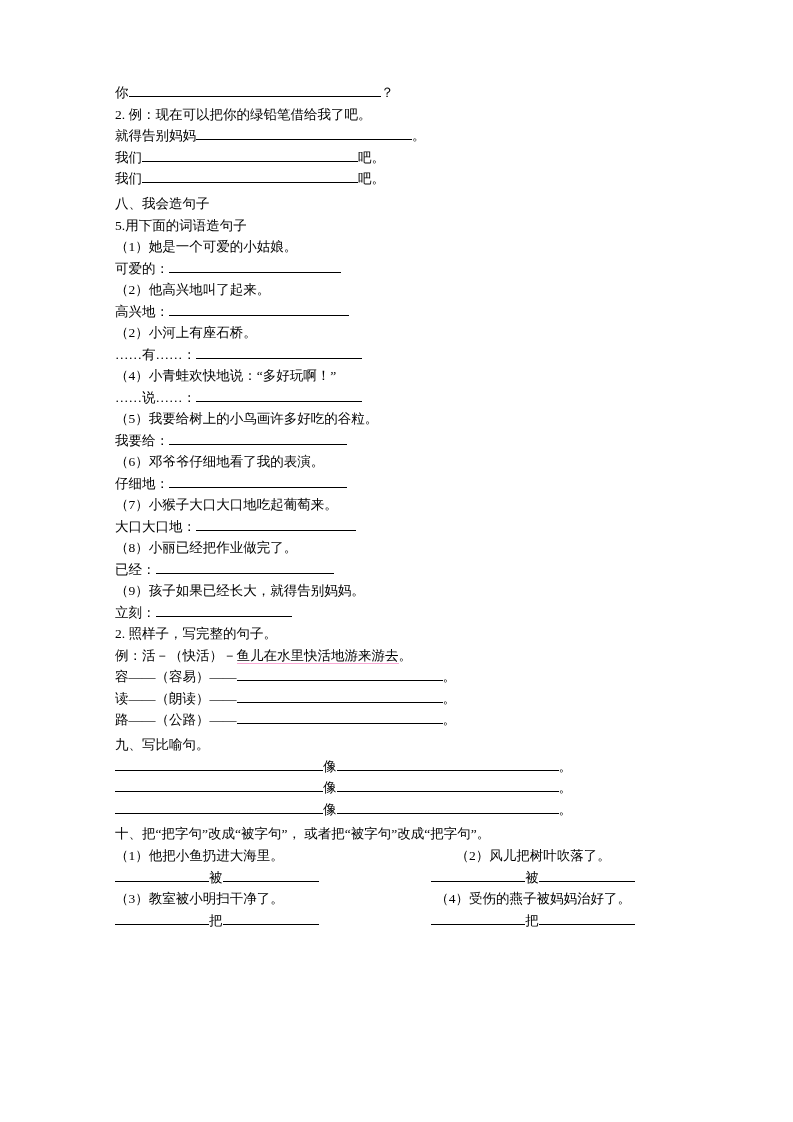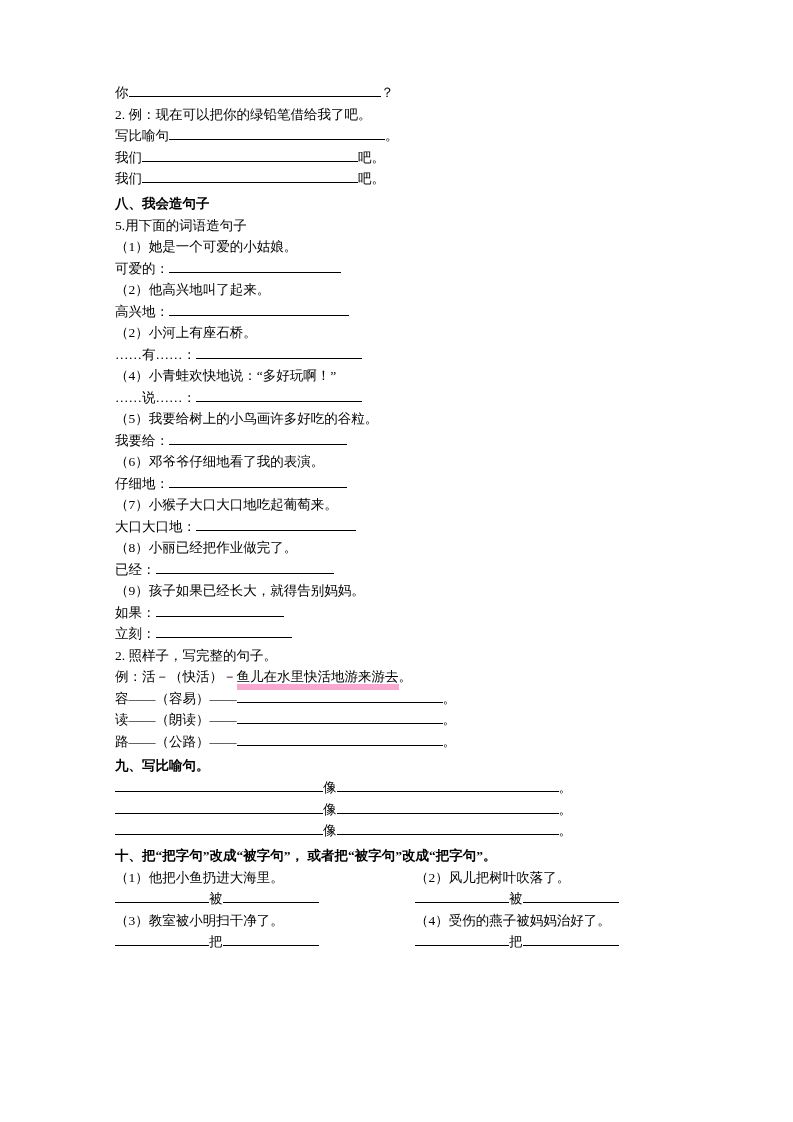--- a/index.html
+++ b/index.html
@@ -19,55 +19,54 @@
     width: 793px;
     height: 1122px;
     box-sizing: border-box;
     padding: 82px 78px 40px 115px;
   }
   .line {
     line-height: 21.5px;
     white-space: nowrap;
   }
   .heading {
-    font-weight: bold;
+    font-weight: normal;
     line-height: 23px;
     margin-top: 2px;
   }
   .u {
     display: inline-block;
     border-bottom: 1px solid #000;
     vertical-align: baseline;
     height: 14px;
   }
   .two-col {
     display: flex;
     white-space: nowrap;
     line-height: 21.5px;
-    gap: 32px;
   }
   .col-a { width: 268px; }
-  .col-b { width: 300px; }
+  .col-b { width: 300px; text-align: center; }
   .strike-under {
-    border-bottom: 6px solid #f9a8d4;
+    border-bottom: 1px solid #f9a8d4;
   }
 </style>
 </head>
 <body>
 
 <div class="page">
 
   <div class="line">
     <span>你</span><span class="u" style="width:252px;"></span><span>？</span>
   </div>
 
   <div class="line">2. 例：现在可以把你的绿铅笔借给我了吧。</div>
 
   <div class="line">
-    <span>写比喻句</span><span class="u" style="width:216px;"></span><span>。</span>
+    <span>就得告别妈妈</span><span class="u" style="width:216px;"></span><span>。</span>
   </div>
 
   <div class="line">
     <span>我们</span><span class="u" style="width:216px;"></span><span>吧。</span>
   </div>
 
   <div class="line">
     <span>我们</span><span class="u" style="width:216px;"></span><span>吧。</span>
   </div>
 
@@ -92,21 +91,20 @@
   <div class="line"><span>（6）邓爷爷仔细地看了我的表演。</span></div>
   <div class="line"><span>仔细地：</span><span class="u" style="width:178px;"></span></div>
 
   <div class="line"><span>（7）小猴子大口大口地吃起葡萄来。</span></div>
   <div class="line"><span>大口大口地：</span><span class="u" style="width:160px;"></span></div>
 
   <div class="line"><span>（8）小丽已经把作业做完了。</span></div>
   <div class="line"><span>已经：</span><span class="u" style="width:178px;"></span></div>
 
   <div class="line"><span>（9）孩子如果已经长大，就得告别妈妈。</span></div>
-  <div class="line"><span>如果：</span><span class="u" style="width:128px;"></span></div>
 
   <div class="line"><span>立刻：</span><span class="u" style="width:136px;"></span></div>
 
   <div class="line">2. 照样子，写完整的句子。</div>
   <div class="line">
     <span>例：活－（快活）－</span><span class="strike-under">鱼儿在水里快活地游来游去</span><span>。</span>
   </div>
 
   <div class="line"><span>容——（容易）——</span><span class="u" style="width:206px;"></span><span>。</span></div>
   <div class="line"><span>读——（朗读）——</span><span class="u" style="width:206px;"></span><span>。</span></div>

